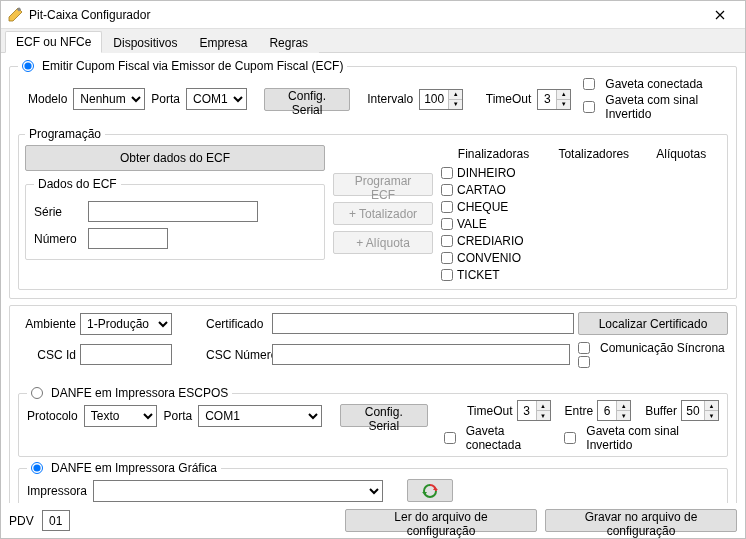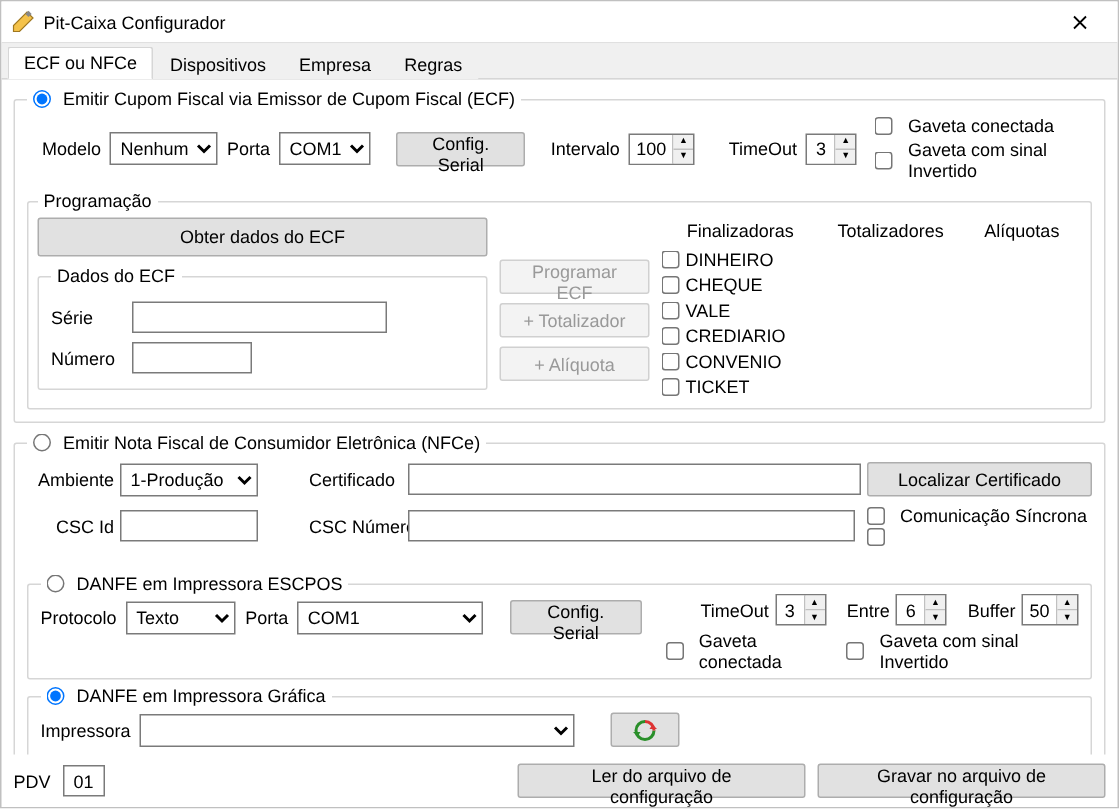--- a/index.html
+++ b/index.html
@@ -196,20 +196,24 @@
           </div>
           <div class="col-box" style="flex:0 0 105px;">
             <div class="col-header">Finalizadoras</div>
             <div class="checkbox-col">
               <label>
                   <input type="checkbox" style="">
                   <span>DINHEIRO</span>
                 </label>
               <label>
                   <input type="checkbox" style="">
+                  <span>CARTAO</span>
+                </label>
+              <label>
+                  <input type="checkbox" style="">
                   <span>CHEQUE</span>
                 </label>
               <label>
                   <input type="checkbox" style="">
                   <span>VALE</span>
                 </label>
               <label>
                   <input type="checkbox" style="">
                   <span>CREDIARIO</span>
                 </label>
@@ -227,26 +231,20 @@
             <div class="col-header">Totalizadores</div>
           </div>
           <div class="col-box">
             <div class="col-header">Alíquotas</div>
           </div>
         </div>
       </fieldset>
     </fieldset>
 
     <fieldset style="padding-top:0;">
-      <legend>
-        <label class="row" style="gap:4px;">
-          <input type="radio" name="emit" style="">
-          <span>Emitir Nota Fiscal de Consumidor Eletrônica (NFCe)</span>
-        </label>
-      </legend>
 
       <div class="row" style="margin:6px 0; gap:4px;">
         <span class="lbl" style="width:58px; text-align:right;">Ambiente</span>
         <select style="width:92px;"><option>1-Produção</option></select>
         <span style="width:26px;"></span>
         <span class="lbl" style="width:62px;">Certificado</span>
         <input type="text" style="flex: 1 1 0%;" value="">
         <button class="btn" style="width:150px;">Localizar Certificado</button>
       </div>
       <div class="row" style="margin:4px 0 18px 0; gap:4px;">

